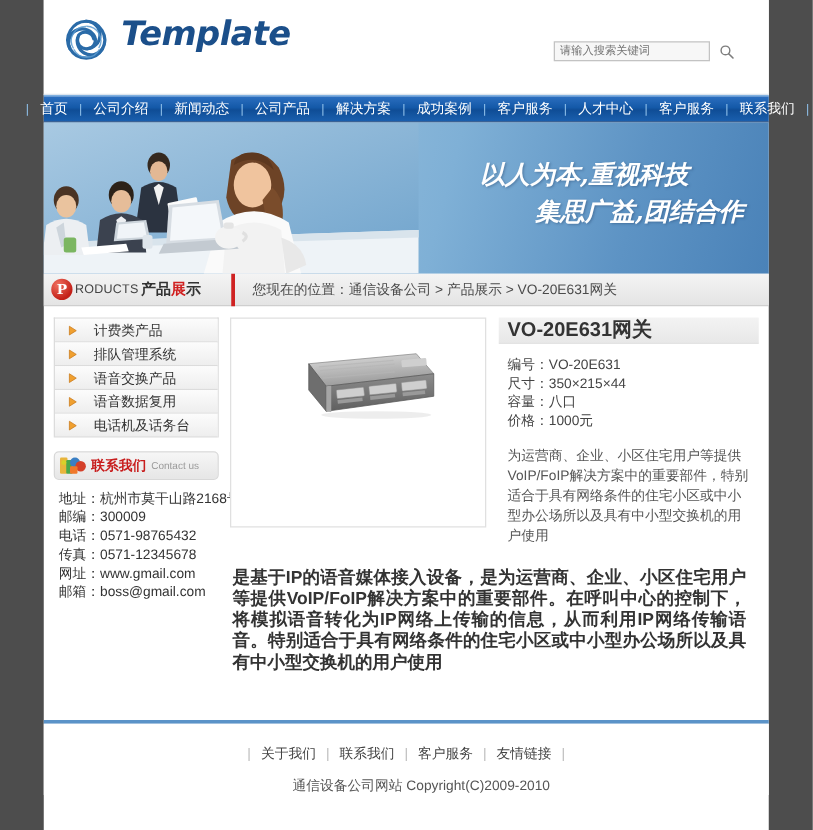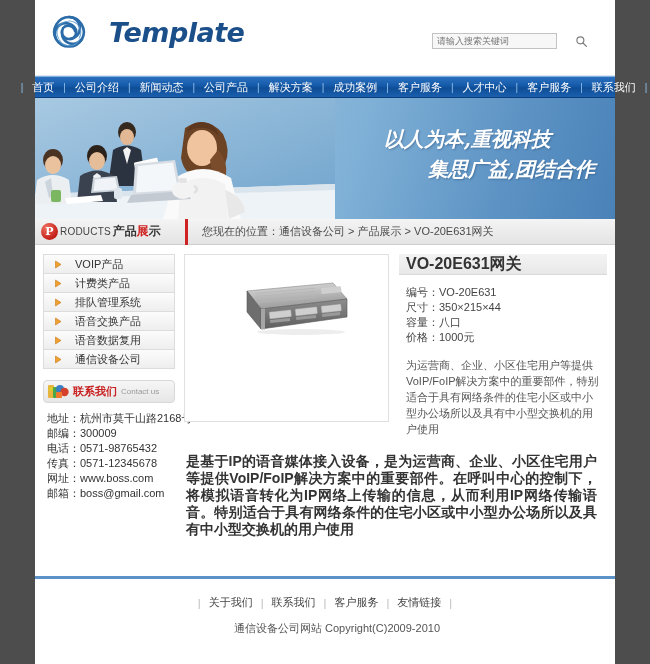--- a/index.html
+++ b/index.html
@@ -19,31 +19,31 @@
 
   
   .header {
     position: relative;
     height: 76px;
     background: #ffffff;
     border-bottom: 1px solid #dfe6ef;
   }
   .logo-wrap {
     position: absolute; left: 14px; top: 12px;
-    display: flex; align-items: center; gap: 20px;
+    display: flex; align-items: flex-start; gap: 8px;
   }
   .logo-mark { width: 40px; height: 40px; display:block; }
   .logo-text {
     font-family: "DejaVu Sans", sans-serif;
     font-size: 27px; font-weight: bold; font-style: italic;
     color: #1b4f8a; letter-spacing: -0.5px;
   }
   .search-wrap {
     position: absolute; right: 27px; top: 33px;
-    display: flex; align-items: center; gap: 18px;
+    display: flex; align-items: center; gap: 7px;
   }
   .search-input {
     width: 125px; height: 16px;
     border: 1px solid #c3c3c3;
     background: #f7f7f7;
     font-size: 9px; color: #8b8b8b;
     padding: 0 4px;
     font-family: "DejaVu Sans", sans-serif;
   }
   .search-icon { width: 13px; height: 13px; display:block; }
@@ -345,28 +345,20 @@
   <div class="content">
 
     <div class="sidebar">
       <div class="menu">
         <div class="menu-item">
           <span>
               <svg class="menu-arrow" viewBox="0 0 9 9">
                 <path d="M1.5 1 L7 4.5 L1.5 8 Z" fill="#f0a030" stroke="#c8781a" stroke-width=".6"></path>
               </svg>
             </span>
-          <span>VOIP产品</span>
-        </div>
-        <div class="menu-item">
-          <span>
-              <svg class="menu-arrow" viewBox="0 0 9 9">
-                <path d="M1.5 1 L7 4.5 L1.5 8 Z" fill="#f0a030" stroke="#c8781a" stroke-width=".6"></path>
-              </svg>
-            </span>
           <span>计费类产品</span>
         </div>
         <div class="menu-item">
           <span>
               <svg class="menu-arrow" viewBox="0 0 9 9">
                 <path d="M1.5 1 L7 4.5 L1.5 8 Z" fill="#f0a030" stroke="#c8781a" stroke-width=".6"></path>
               </svg>
             </span>
           <span>排队管理系统</span>
         </div>
@@ -385,21 +377,21 @@
               </svg>
             </span>
           <span>语音数据复用</span>
         </div>
         <div class="menu-item">
           <span>
               <svg class="menu-arrow" viewBox="0 0 9 9">
                 <path d="M1.5 1 L7 4.5 L1.5 8 Z" fill="#f0a030" stroke="#c8781a" stroke-width=".6"></path>
               </svg>
             </span>
-          <span>通信设备公司</span>
+          <span>电话机及话务台</span>
         </div>
       </div>
 
       <div class="contact-box">
         <div class="contact-head">
           <span>
             <svg class="contact-ico" viewBox="0 0 21 15">
               <rect x="0" y="1" width="6" height="13" rx="1" fill="#e8b53c"></rect>
               <rect x="5" y="3" width="5" height="11" rx="1" fill="#4aa84a"></rect>
               <circle cx="12" cy="5" r="4" fill="#3a7fc4"></circle>
@@ -409,21 +401,21 @@
             </svg>
           </span>
           <span class="contact-cn">联系我们</span>
           <span class="contact-en">Contact us</span>
         </div>
         <div class="contact-list">
           <div class="contact-line">地址：杭州市莫干山路2168号</div>
           <div class="contact-line">邮编：300009</div>
           <div class="contact-line">电话：0571-98765432</div>
           <div class="contact-line">传真：0571-12345678</div>
-          <div class="contact-line">网址：www.boss.com</div>
+          <div class="contact-line">网址：www.gmail.com</div>
           <div class="contact-line">邮箱：boss@gmail.com</div>
         </div>
       </div>
     </div>
 
     <div class="main">
       <div class="prod-row">
         <div class="prod-img-box">
           <span>
             <svg class="device" viewBox="0 0 132 66">

